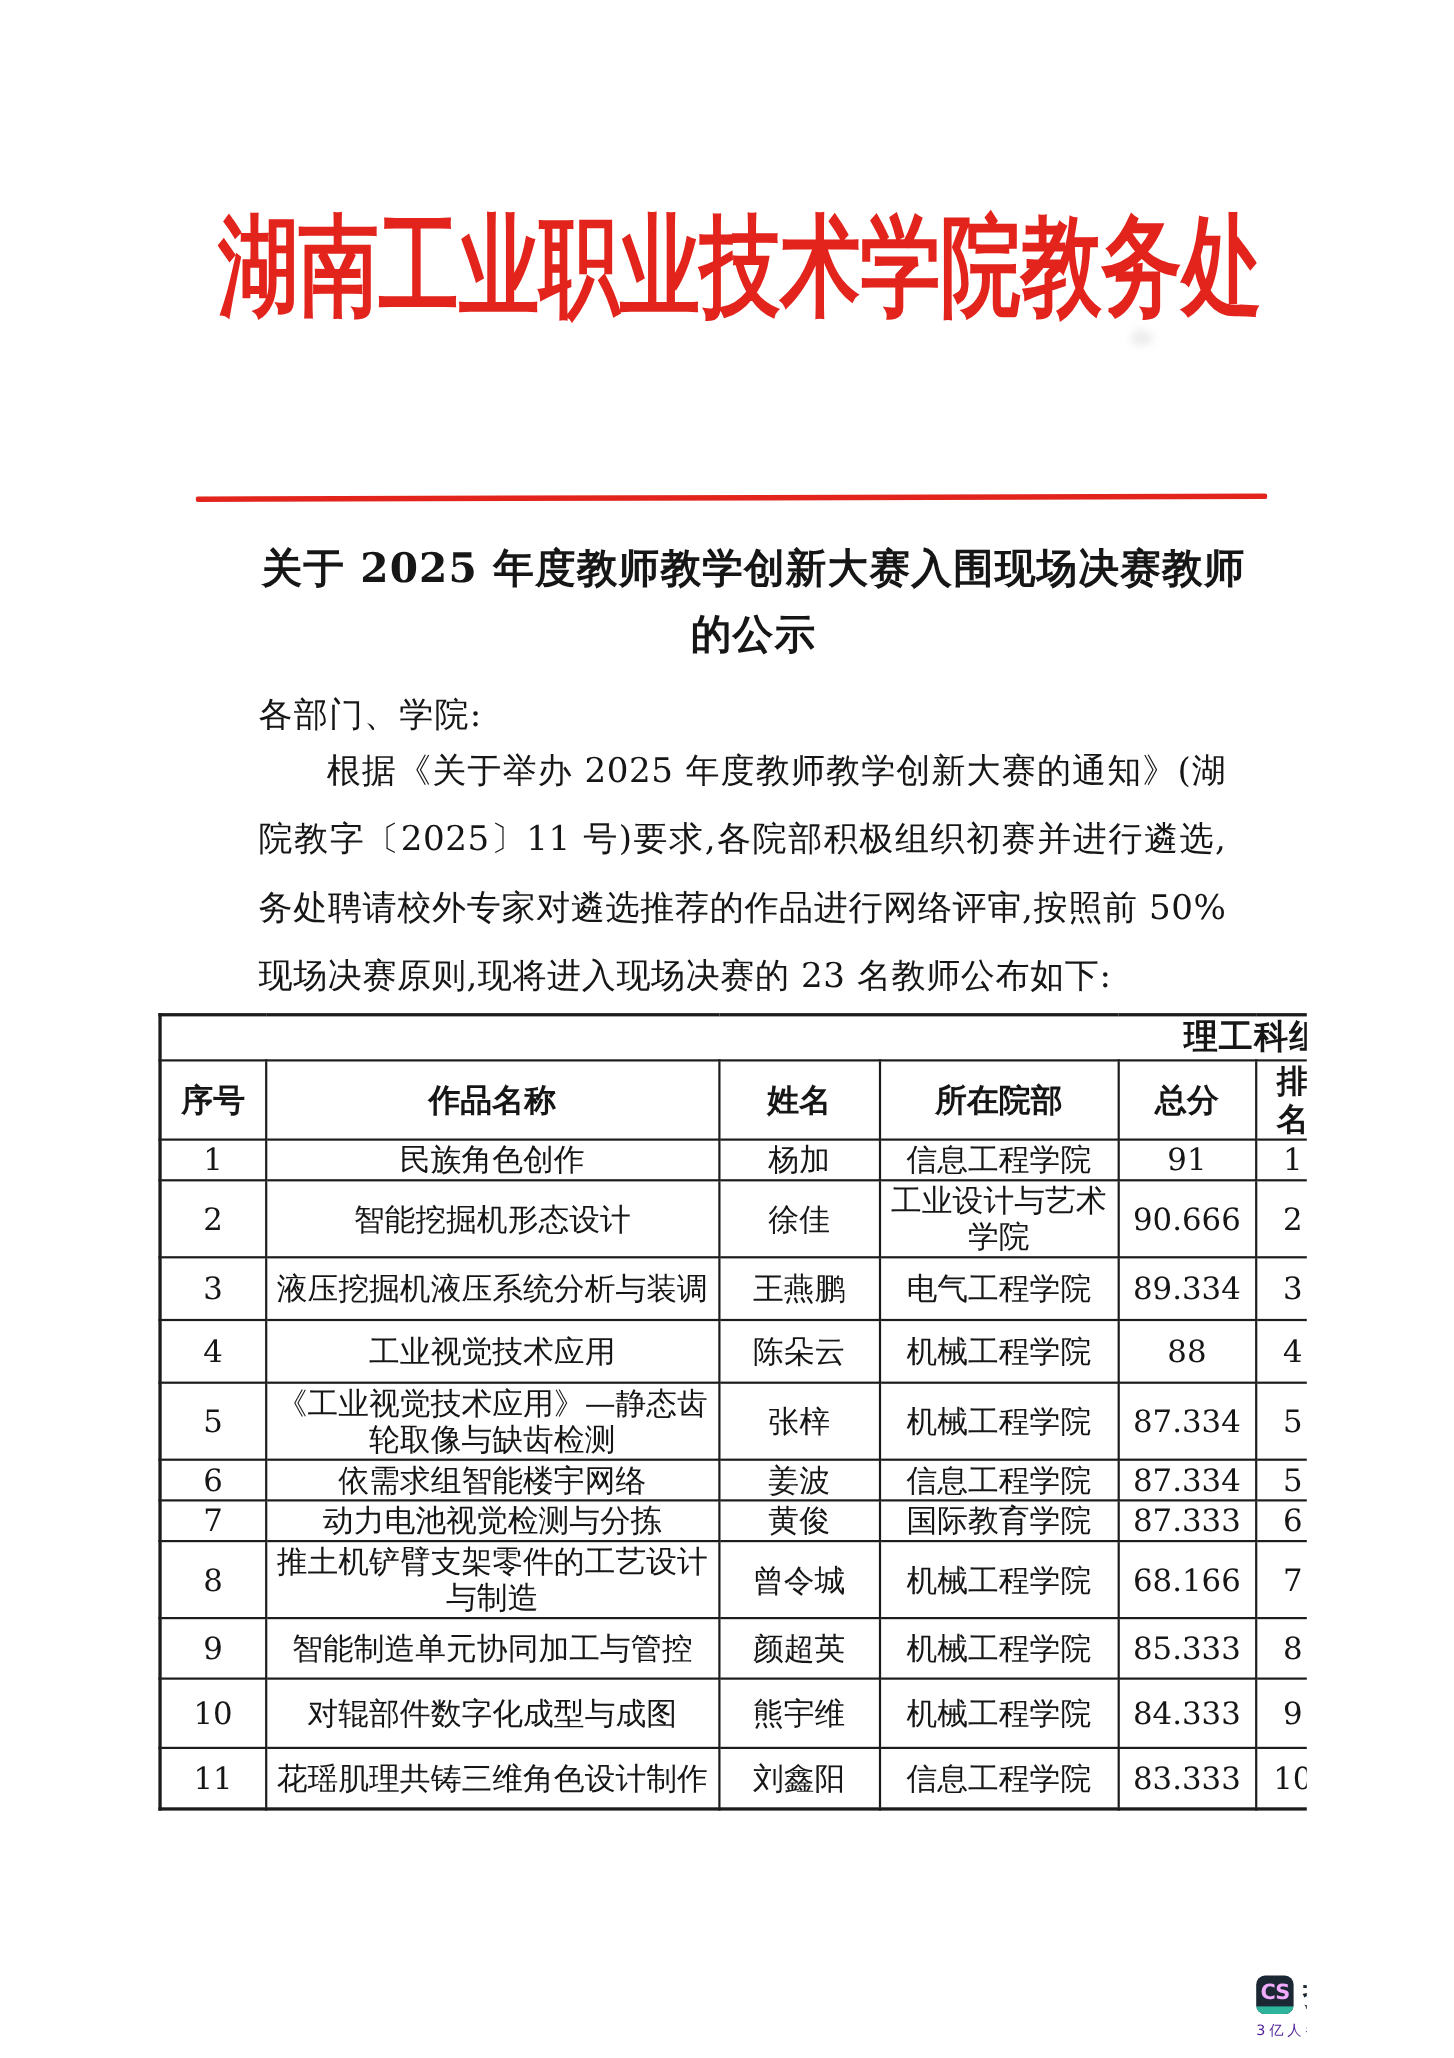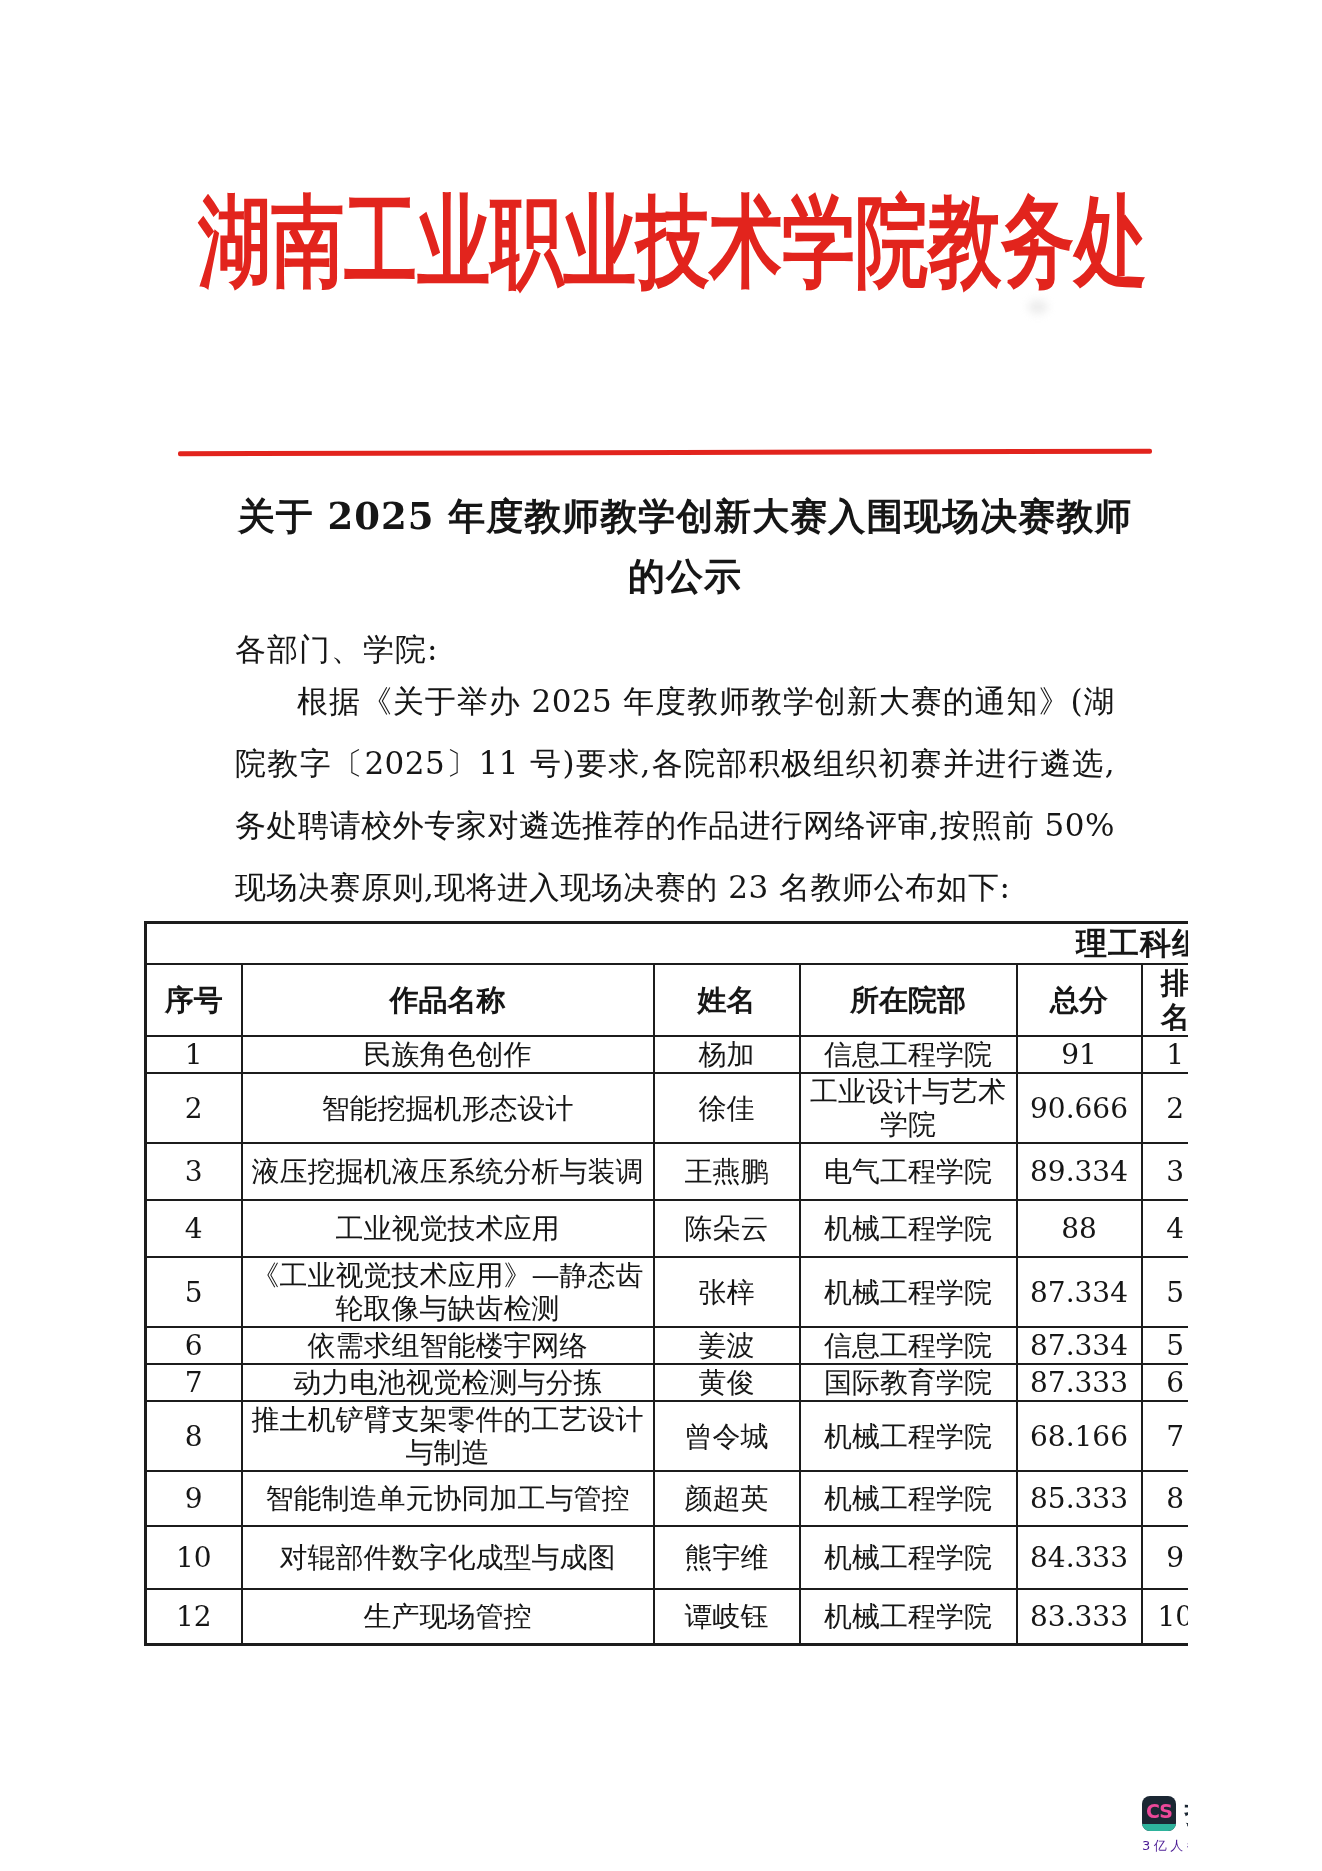--- a/index.html
+++ b/index.html
@@ -125,21 +125,21 @@
     position: relative;
     width: 34px; height: 35px;
     background: var(--logo-bg);
     border-radius: 8px;
     overflow: hidden;
     flex: 0 0 auto;
   }
   .cs-txt {
     position: absolute; top: 2px; left: 0; width: 100%;
     text-align: center;
-    color: #ec4899; font-weight: bold; font-size: 19px; line-height: 26px;
+    color: #f0abfc; font-weight: bold; font-size: 19px; line-height: 26px;
     letter-spacing: -1px;
   }
   .cs-strip {
     position: absolute; bottom: 0; left: 0; width: 100%; height: 7px;
     background: var(--logo-accent);
   }
   .cs-name {
     margin-left: 9px;
     font-size: 27px; font-weight: bold;
     color: var(--logo-bg);
@@ -279,24 +279,24 @@
         </tr>
         <tr>
           <td>10</td>
           <td>对辊部件数字化成型与成图</td>
           <td>熊宇维</td>
           <td>机械工程学院</td>
           <td>84.333</td>
           <td>9</td>
         </tr>
         <tr>
-          <td>12</td>
-          <td>生产现场管控</td>
-          <td>谭岐钰</td>
-          <td>机械工程学院</td>
+          <td>11</td>
+          <td>花瑶肌理共铸三维角色设计制作</td>
+          <td>刘鑫阳</td>
+          <td>信息工程学院</td>
           <td>83.333</td>
           <td>10</td>
         </tr>
       </tbody>
   </table>
 
   <div class="watermark">
     <div class="wm-top">
       <div class="cs-logo">
         <span class="cs-txt">CS</span>

